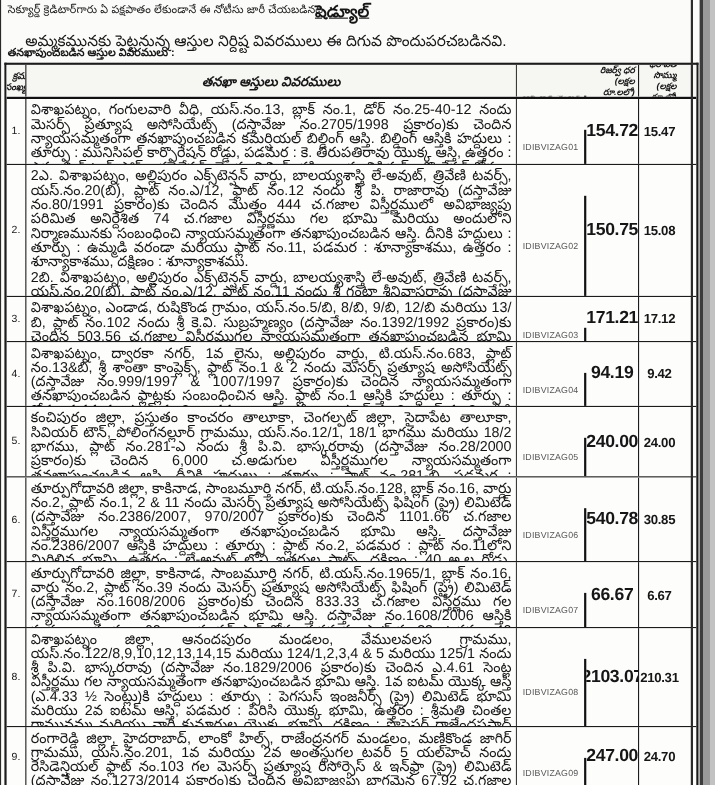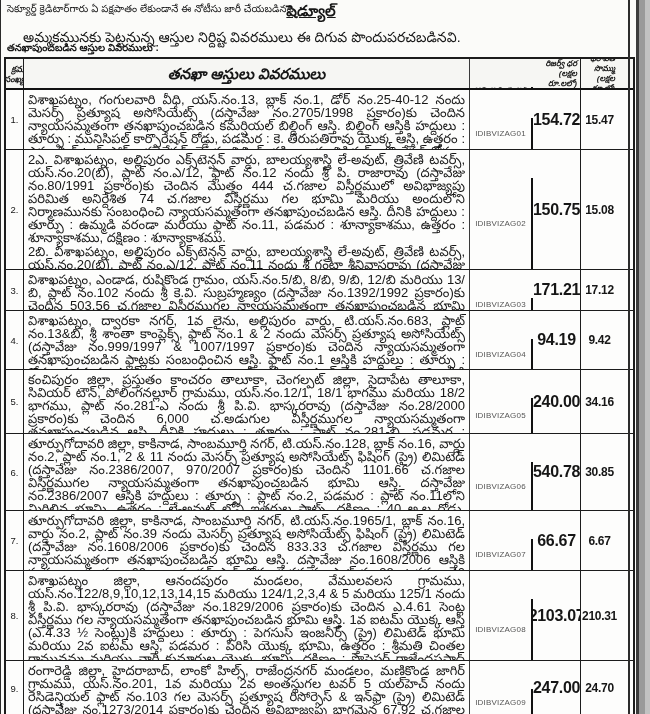--- a/index.html
+++ b/index.html
@@ -34,21 +34,21 @@
   .aid   { width:63px;  display:flex; align-items:center; justify-content:center;
            font-size:8px; color:#565656; letter-spacing:.2px; border-right:2px solid #111;margin-top:28px; }
   .price { width:48px;  display:flex; align-items:center; justify-content:center;
            font-size:16px; font-weight:bold; letter-spacing:-.3px; border-right:1px solid #1c1c1c; }
   .emd   { width:37px;  display:flex; align-items:center; justify-content:center;
            font-size:12px; font-weight:bold; letter-spacing:-.3px; }
 
   .thead { border-bottom:2px solid #111; background:#f6f6f3; }
   .thead .td { font-size:8.5px; font-weight:bold; text-align:right;
     display:flex; align-items:center; justify-content:center; line-height:10px;font-style:italic; }
-  .thead .desc { font-size:15px; }
+  .thead .desc { font-size:12px; }
   .thead { height:31px; }
   .thead .price, .thead .emd { font-size:8px; font-weight:bold; letter-spacing:0; }
 
   .row-h-0 { height:60px; }
   .row-h-1 { height:120px; }
   .row-h-2 { height:41px; }
   .row-h-3 { height:59px; }
   .row-h-4 { height:64px; }
   .row-h-5 { height:77px; }
   .row-h-6 { height:60px; }
@@ -113,21 +113,21 @@
     <div class="td price">94.19</div>
     <div class="td emd">9.42</div>
   </div>
         <div class="tr row-h-4">
     <div class="td sno">5.</div>
     <div class="td desc">
             <p>కంచిపురం జిల్లా, ప్రస్తుతం కాంచరం తాలూకా, చెంగల్పట్ జిల్లా, సైదాపేట తాలూకా, సివియర్ టౌన్, పోలింగనల్లూర్ గ్రామము, యస్.నం.12/1, 18/1 భాగము మరియు 18/2 భాగము, ప్లాట్ నం.281-ఎ నందు శ్రీ పి.వి. భాస్కరరావు (దస్తావేజు నం.28/2000 ప్రకారం)కు చెందిన 6,000 చ.అడుగుల విస్తీర్ణముగల న్యాయసమ్మతంగా తనఖాపుంచబడిన ఆస్తి. దీనికి హద్దులు : తూర్పు : ప్లాట్ నం.281-బి, పడమర : ప్రతిపాదించిన 40 అ.ల రోడ్డు, ఉత్తరం : ప్రతిపాదించిన 40 అ.ల రోడ్డు, దక్షిణం : ప్లాట్ నం.293-ఎ.</p>
           </div>
     <div class="td aid">IDIBVIZAG05</div>
     <div class="td price">240.00</div>
-    <div class="td emd">34.16</div>
+    <div class="td emd">24.00</div>
   </div>
         <div class="tr row-h-5">
     <div class="td sno">6.</div>
     <div class="td desc">
             <p>తూర్పుగోదావరి జిల్లా, కాకినాడ, సాంబమూర్తి నగర్, టి.యస్.నం.128, బ్లాక్ నం.16, వార్డు నం.2, ప్లాట్ నం.1, 2 &amp; 11 నందు మెసర్స్ ప్రత్యూష అసోసియేట్స్ ఫిషింగ్ (ప్రై) లిమిటెడ్ (దస్తావేజు నం.2386/2007, 970/2007 ప్రకారం)కు చెందిన 1101.66 చ.గజాల విస్తీర్ణముగల న్యాయసమ్మతంగా తనఖాపుంచబడిన భూమి ఆస్తి. దస్తావేజు నం.2386/2007 ఆస్తికి హద్దులు : తూర్పు : ప్లాట్ నం.2, పడమర : ప్లాట్ నం.11లోని మిగిలిన భూమి, ఉత్తరం : లే-అవుట్ లోని ఇతరుల ప్లాట్స్, దక్షిణం : 40 అ.ల రోడ్డు, దస్తావేజు నం.970/2007 ఆస్తికి హద్దులు : తూర్పు : 33 అ.ల రోడ్డు, పడమర : ప్లాట్ నం.1, ఉత్తరం : లే-అవుట్ లోని ఇతరుల ప్లాట్స్, దక్షిణం : 40 అ.ల రోడ్డు.</p>
           </div>
     <div class="td aid">IDIBVIZAG06</div>
     <div class="td price">540.78</div>
     <div class="td emd">30.85</div>
   </div>

